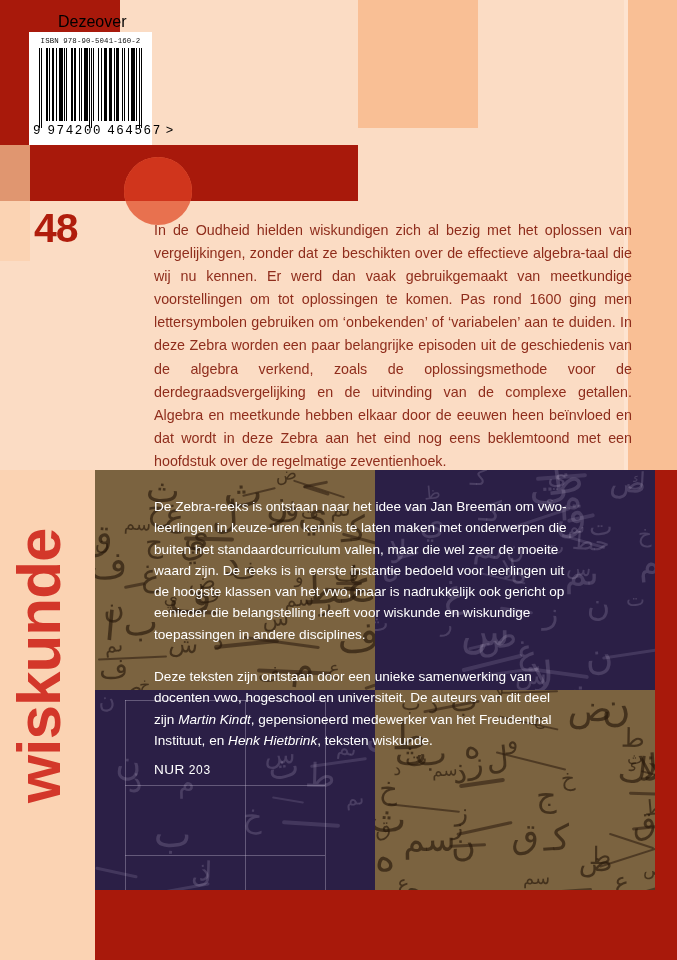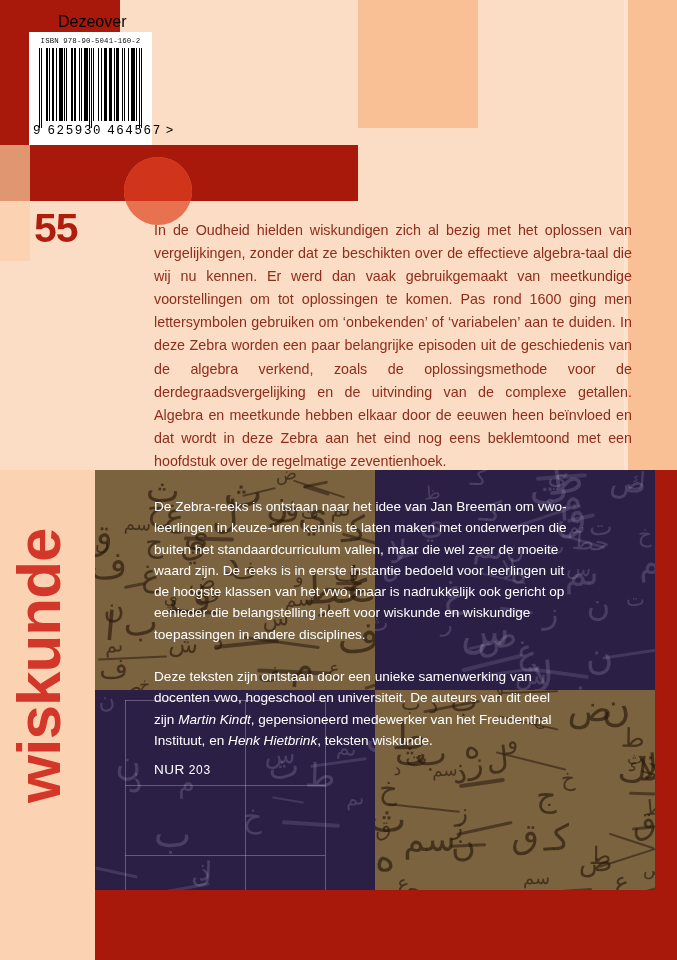--- a/index.html
+++ b/index.html
@@ -188,27 +188,27 @@
         <i style="width: 3.28px; height: 73px; background: rgb(0, 0, 0);"></i>
         <i style="width: 1.09px; height: 73px; background: transparent;"></i>
         <i style="width: 1.09px; height: 73px; background: rgb(0, 0, 0);"></i>
         <i style="width: 2.19px; height: 73px; background: transparent;"></i>
         <i style="width: 1.09px; height: 80px; background: rgb(0, 0, 0);"></i>
         <i style="width: 1.09px; height: 80px; background: transparent;"></i>
         <i style="width: 1.09px; height: 80px; background: rgb(0, 0, 0);"></i>
       </div>
     <div id="bc-digits">
       <span class="d1">9</span>
-      <span class="g1">625930</span>
+      <span class="g1">974200</span>
       <span class="g2">464567</span>
       <span class="gt">&gt;</span>
     </div>
   </div>
 
-  <div id="issue">55</div>
+  <div id="issue">48</div>
 
 
   <div id="blurb">In de Oudheid hielden wiskundigen zich al bezig met het oplossen van vergelijkingen, zonder dat ze beschikten over de effectieve algebra-taal die wij nu kennen. Er werd dan vaak gebruikgemaakt van meetkundige voorstellingen om tot oplossingen te komen. Pas rond 1600 ging men lettersymbolen gebruiken om ‘onbekenden’ of ‘variabelen’ aan te duiden. In deze Zebra worden een paar belangrijke episoden uit de geschiedenis van de algebra verkend, zoals de oplossingsmethode voor de derdegraadsvergelijking en de uitvinding van de complexe getallen. Algebra en meetkunde hebben elkaar door de eeuwen heen beïnvloed en dat wordt in deze Zebra aan het eind nog eens beklemtoond met een hoofdstuk over de regelmatige zeventienhoek.</div>
 
   <div id="wis-panel"></div>
   <div id="wis">wiskunde</div>
 
   <div id="ms">
     <div class="quad tan" id="q-tl">
         <span class="gl" style="left: 74px; top: 107px; font-size: 42px; transform: rotate(2.8deg);">ف</span>

